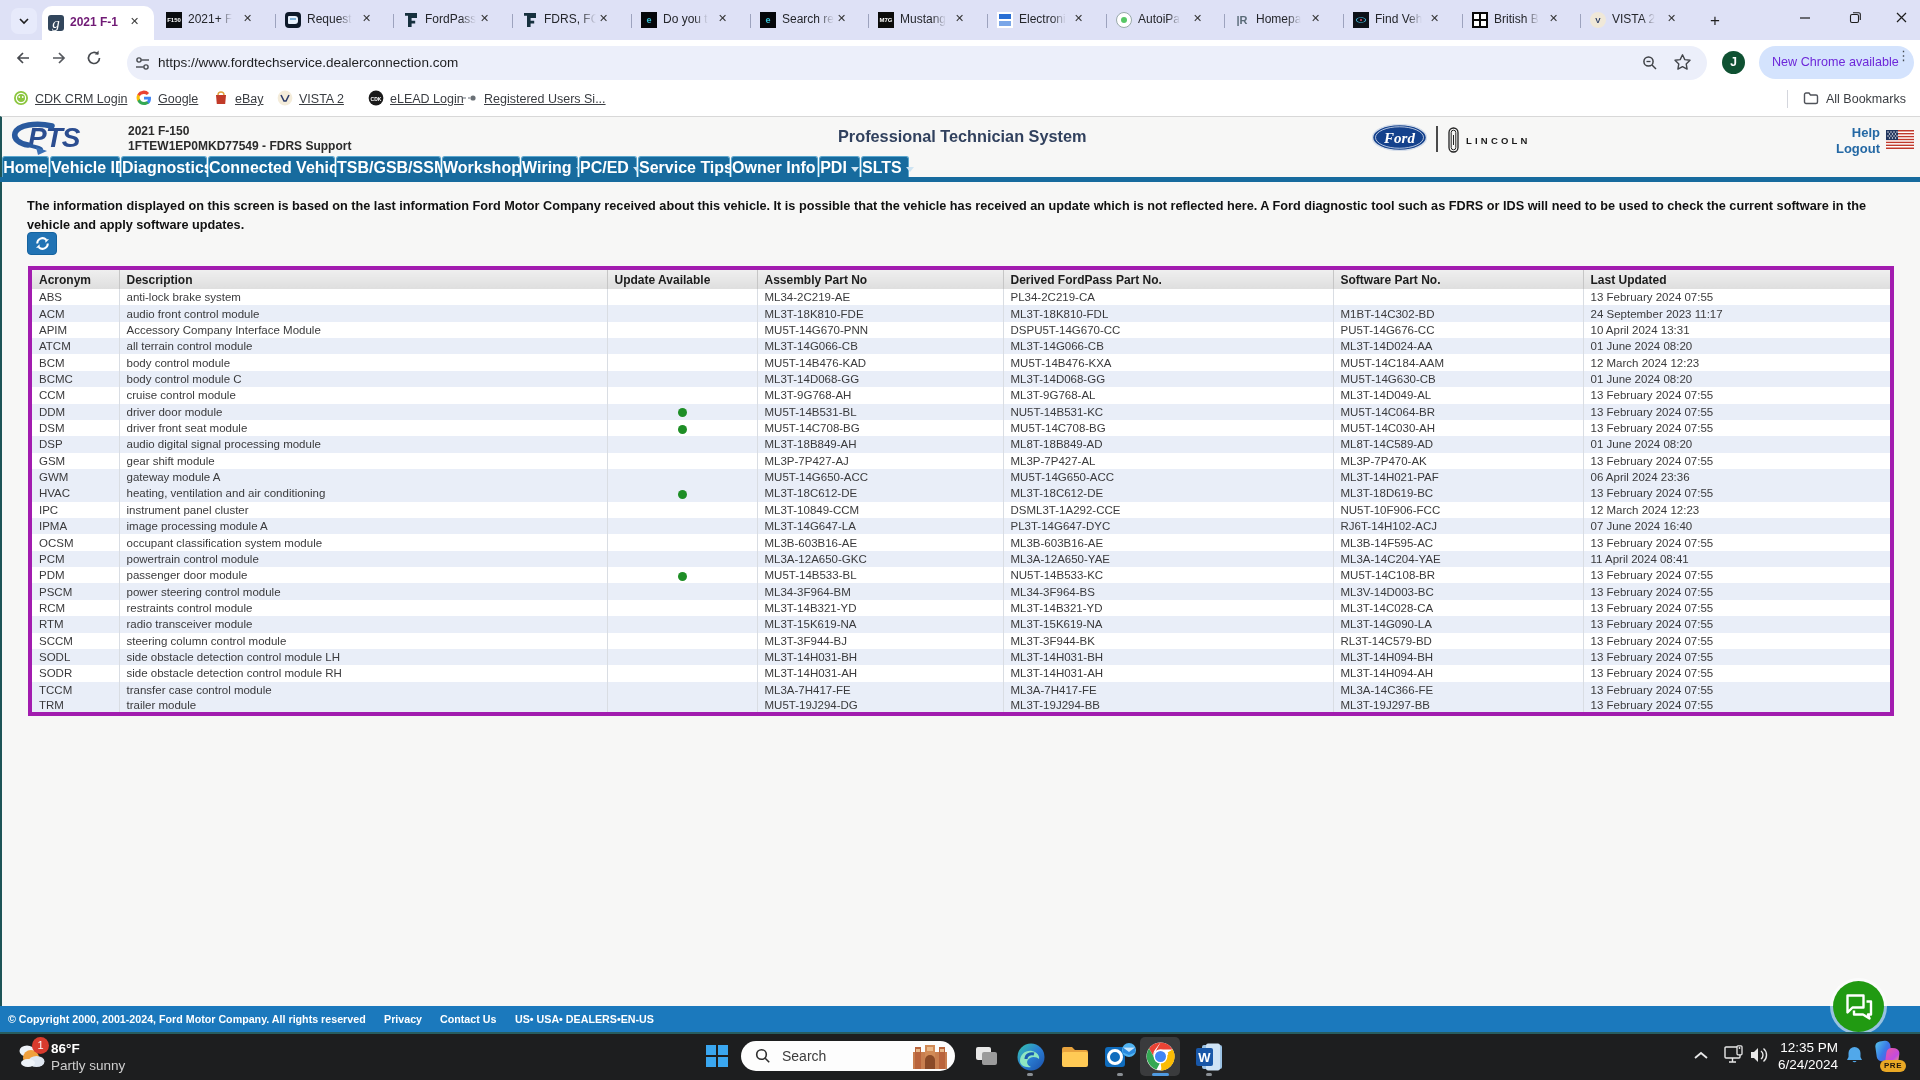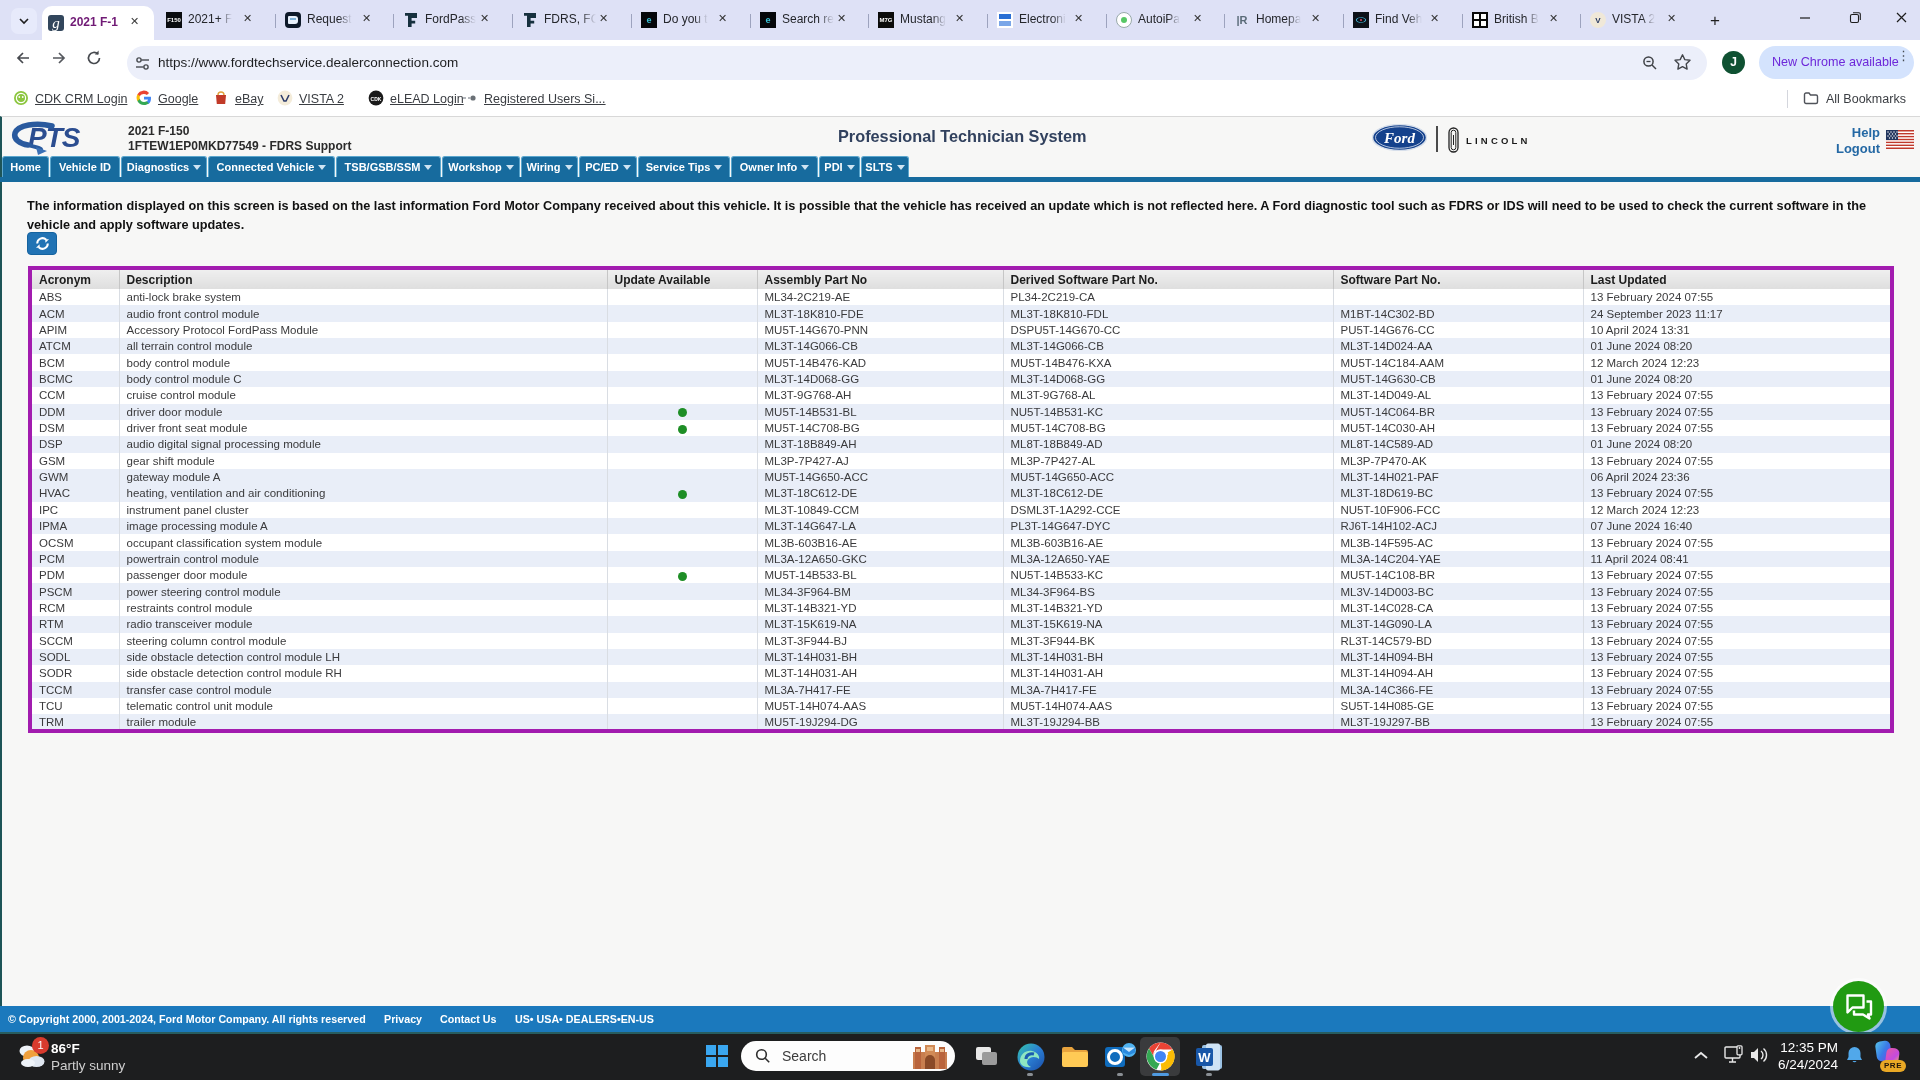--- a/index.html
+++ b/index.html
@@ -40,21 +40,21 @@
 #ptsname{position:absolute;left:836px;top:10px;font-size:16.3px;font-weight:bold;color:#31415e;}
 #fordlogo{position:absolute;left:1370px;top:7px;}
 #linsep{position:absolute;left:1434px;top:9px;width:2px;height:26px;background:#4a4a4a;}
 #linmark{position:absolute;left:1446px;top:10px;}
 #lintext{position:absolute;left:1464px;top:18px;font-size:9.5px;font-weight:bold;color:#1a1a1a;letter-spacing:3.2px;}
 #helpout{position:absolute;left:1780px;top:8px;width:98px;text-align:right;font-size:13px;font-weight:bold;color:#2468a4;line-height:15.5px;}
 #usflag{position:absolute;left:1884px;top:13px;width:28px;height:19px;}
 
 #nav{position:absolute;left:-2px;top:39px;width:1920px;height:26px;}
 #navbar{position:absolute;left:0;top:21px;width:1920px;height:5px;background:#176b9e;}
-.ni{position:absolute;top:0;height:22px;background:#176b9e;border:1px solid #5ba6cd;border-bottom:none;border-radius:3px 3px 0 0;color:#fff;font-size:11px;font-weight:bold;line-height:21px;text-align:center;white-space:nowrap;}
+.ni{position:absolute;top:0;height:22px;background:#176b9e;border:1px solid #5ba6cd;border-bottom:none;border-radius:3px 3px 0 0;color:#fff;font-size:16px;font-weight:bold;line-height:21px;text-align:center;white-space:nowrap;}
 .ni .car{display:inline-block;margin-left:4px;width:0;height:0;border-left:4px solid transparent;border-right:4px solid transparent;border-top:5px solid #cfe4f2;vertical-align:1px;}
 
 #info{position:absolute;left:25px;top:80px;font-size:12.7px;font-weight:bold;color:#111;line-height:18.5px;white-space:nowrap;}
 #refresh{position:absolute;left:25px;top:115px;width:30px;height:23px;border-radius:4px;background:#2173b4;border:1px solid #15639f;}
 #tblwrap{position:absolute;left:26px;top:149px;width:1866px;}
 table{border-collapse:collapse;table-layout:fixed;width:1866px;background:#fff;border:4px solid #a21caf;}
 th{height:21px;background:linear-gradient(#efefef,#dedede);font-size:12px;color:#1c1c1c;text-align:left;padding:0 0 0 7px;font-weight:bold;border-left:1px solid #c6c6c6;overflow:hidden;white-space:nowrap;}
 td{height:16.36px;font-size:11.5px;color:#3a3a3c;padding:0 0 0 7px;border-left:1px solid #d9dde3;overflow:hidden;white-space:nowrap;}
 th:first-child,td:first-child{border-left:none;}
 tr.alt td{background:#e9eef8;}
@@ -365,21 +365,21 @@
             <col style="width:330px">
             <col style="width:250px">
             <col>
           </colgroup>
 <tbody>
             <tr>
               <th>Acronym</th>
               <th>Description</th>
               <th>Update Available</th>
               <th>Assembly Part No</th>
-              <th>Derived Software Part No.</th>
+              <th>Derived FordPass Part No.</th>
               <th>Software Part No.</th>
               <th>Last Updated</th>
             </tr>
 <tr>
               <td>ABS</td>
               <td>anti-lock brake system</td>
               <td class="c"></td>
               <td>ML34-2C219-AE</td>
               <td>PL34-2C219-CA</td>
               <td></td>
@@ -389,21 +389,21 @@
               <td>ACM</td>
               <td>audio front control module</td>
               <td class="c"></td>
               <td>ML3T-18K810-FDE</td>
               <td>ML3T-18K810-FDL</td>
               <td>M1BT-14C302-BD</td>
               <td>24 September 2023 11:17</td>
             </tr>
 <tr>
               <td>APIM</td>
-              <td>Accessory Protocol FordPass Module</td>
+              <td>Accessory Company Interface Module</td>
               <td class="c"></td>
               <td>MU5T-14G670-PNN</td>
               <td>DSPU5T-14G670-CC</td>
               <td>PU5T-14G676-CC</td>
               <td>10 April 2024 13:31</td>
             </tr>
 <tr class="alt">
               <td>ATCM</td>
               <td>all terrain control module</td>
               <td class="c"></td>
@@ -592,29 +592,20 @@
               <td>ML3T-14H094-AH</td>
               <td>13 February 2024 07:55</td>
             </tr>
 <tr class="alt">
               <td>TCCM</td>
               <td>transfer case control module</td>
               <td class="c"></td>
               <td>ML3A-7H417-FE</td>
               <td>ML3A-7H417-FE</td>
               <td>ML3A-14C366-FE</td>
-              <td>13 February 2024 07:55</td>
-            </tr>
-<tr>
-              <td>TCU</td>
-              <td>telematic control unit module</td>
-              <td class="c"></td>
-              <td>MU5T-14H074-AAS</td>
-              <td>MU5T-14H074-AAS</td>
-              <td>SU5T-14H085-GE</td>
               <td>13 February 2024 07:55</td>
             </tr>
 <tr class="alt">
               <td>TRM</td>
               <td>trailer module</td>
               <td class="c"></td>
               <td>MU5T-19J294-DG</td>
               <td>ML3T-19J294-BB</td>
               <td>ML3T-19J297-BB</td>
               <td>13 February 2024 07:55</td>

